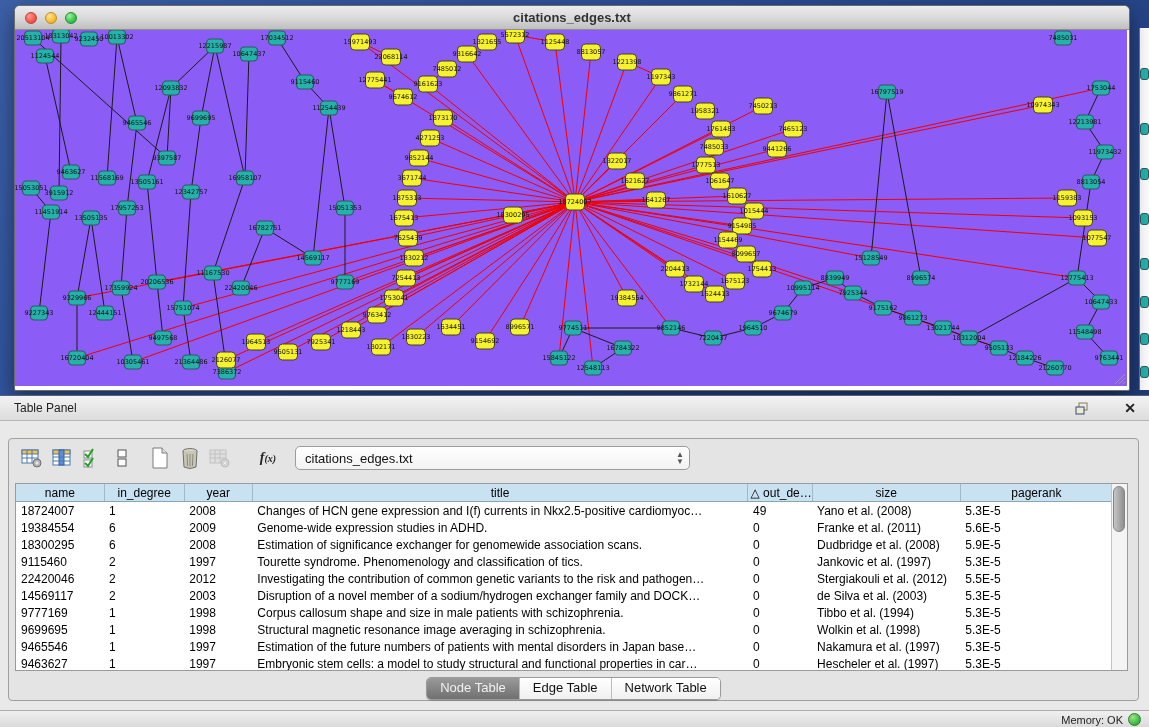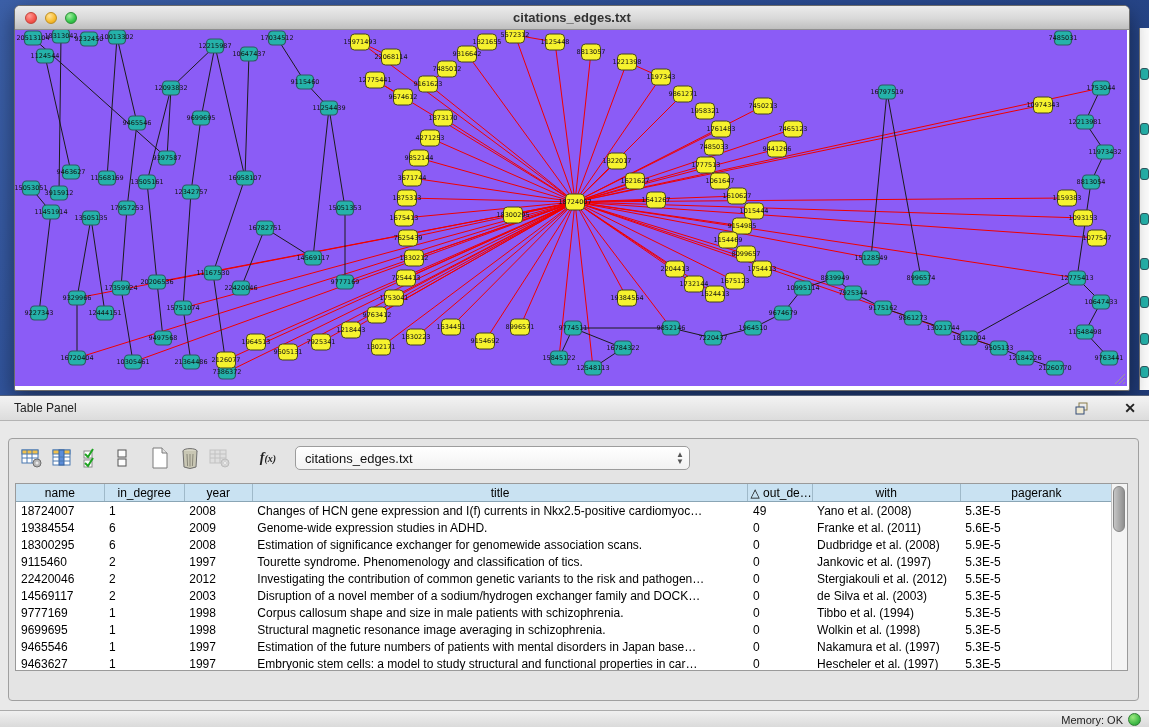--- a/index.html
+++ b/index.html
@@ -893,21 +893,21 @@
             <col style="width:148px">
             <col style="width:152px">
         </colgroup>
         <thead>
             <tr id="header-row">
               <th>name</th>
               <th>in_degree</th>
               <th>year</th>
               <th>title</th>
               <th>△ out_de…</th>
-              <th>with</th>
+              <th>size</th>
               <th>pagerank</th>
             </tr>
           </thead>
         <tbody id="rows-body">
             <tr>
               <td>18724007</td>
               <td>1</td>
               <td>2008</td>
               <td>Changes of HCN gene expression and I(f) currents in Nkx2.5-positive cardiomyoc…</td>
               <td>49</td>
@@ -995,19 +995,26 @@
               <td>Hescheler et al. (1997)</td>
               <td>5.3E-5</td>
             </tr>
           </tbody>
       </table>
       <div class="vscroll">
         <div class="vthumb"></div>
       </div>
     </div>
 
+    <div class="tabsrow">
+      <div class="segctl" id="tabs-container">
+          <span class="seg seg-sel">Node Table</span>
+          <span class="seg">Edge Table</span>
+          <span class="seg">Network Table</span>
+        </div>
+    </div>
   </div>
 </div>
 
 <div class="statusbar">
   <span>Memory: OK</span>
   <span class="memdot"></span>
 </div>
 
 </body></html>

